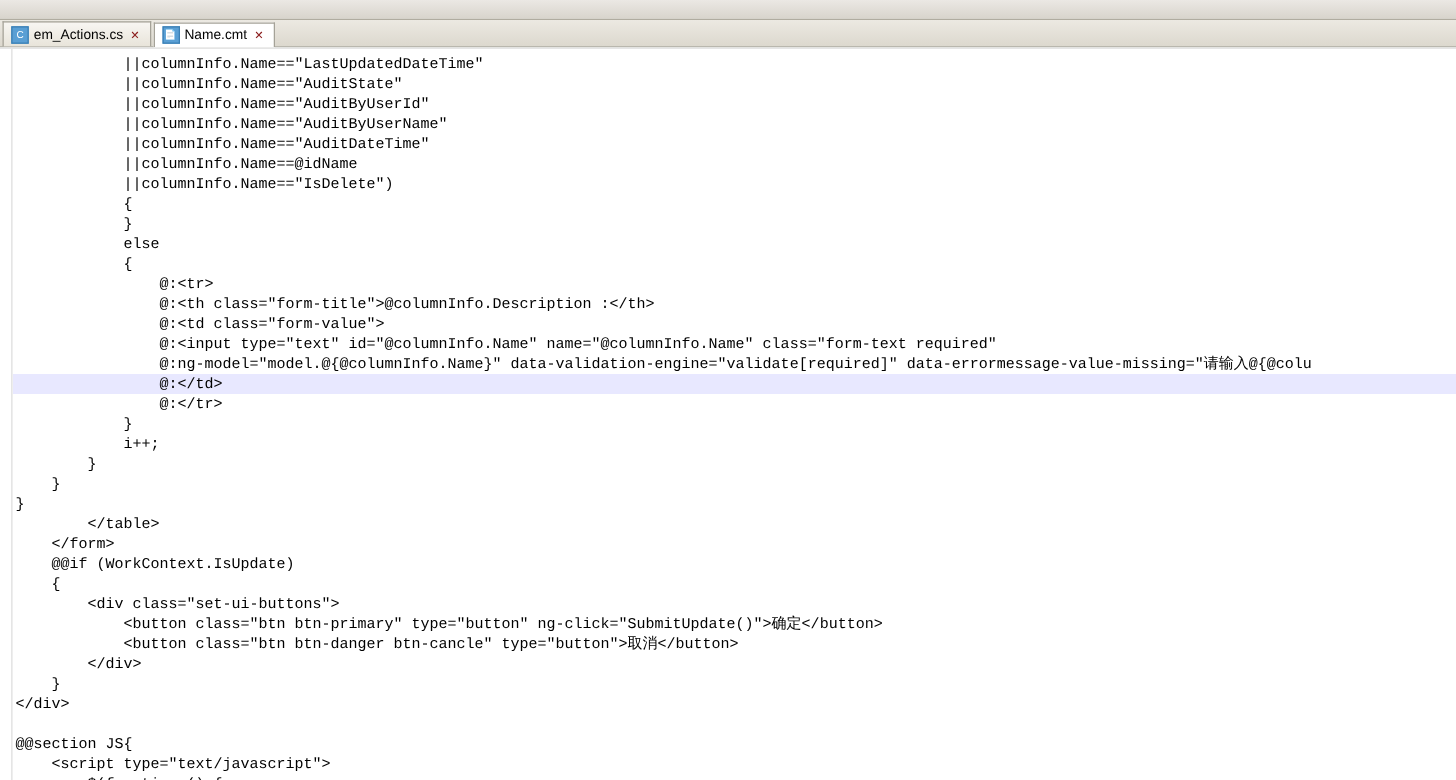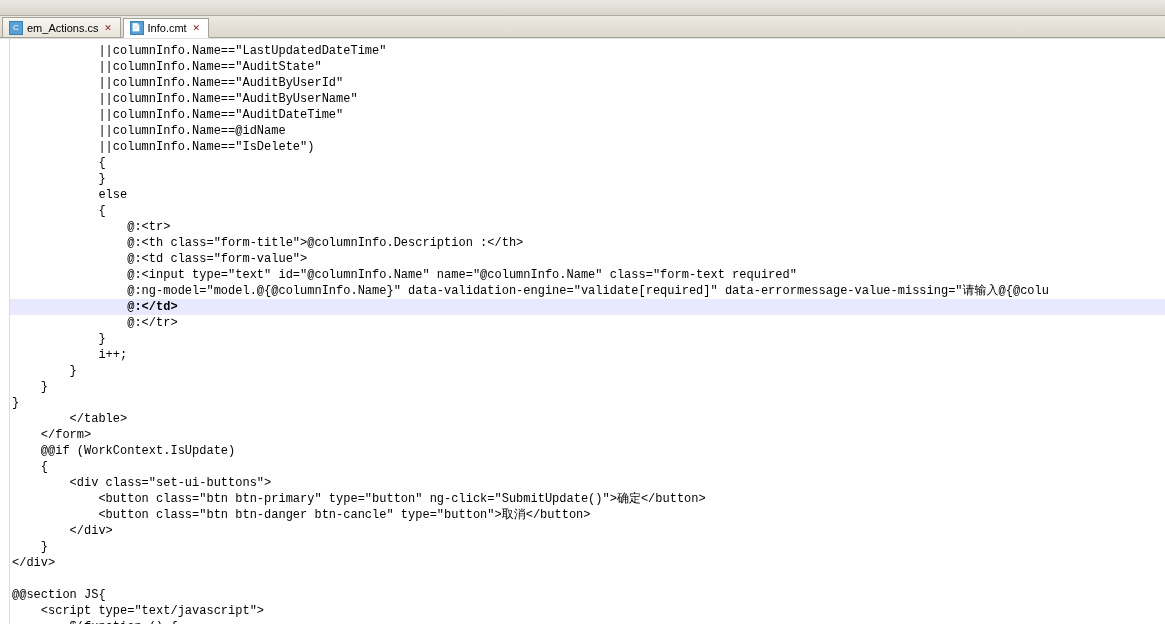--- a/index.html
+++ b/index.html
@@ -96,38 +96,37 @@
       font-family: Consolas, 'Courier New', monospace;
       position: relative;
       overflow-x: hidden;
     }
     .code-line {
       height: 16px;
       padding-left: 2px;
     }
     .code-line.highlighted {
       background: #e8e8ff;
-      font-weight: bold;
     }
   </style>
 </head>
 <body>
 
 <div class="editor-container">
   <div class="toolbar-area"></div>
 
   <div class="tab-bar">
     <div class="tab">
       <span class="tab-icon">C</span>
       <span>em_Actions.cs</span>
       <span class="tab-close">✕</span>
     </div>
     <div class="tab active">
       <span class="tab-icon">📄</span>
-      <span>Info.cmt</span>
+      <span>Name.cmt</span>
       <span class="tab-close">✕</span>
     </div>
   </div>
 
   <div class="code-area">
     <div class="gutter"></div>
     <div class="code-content" id="code-content"><div class="code-line">            ||columnInfo.Name=="LastUpdatedDateTime"</div><div class="code-line">            ||columnInfo.Name=="AuditState"</div><div class="code-line">            ||columnInfo.Name=="AuditByUserId"</div><div class="code-line">            ||columnInfo.Name=="AuditByUserName"</div><div class="code-line">            ||columnInfo.Name=="AuditDateTime"</div><div class="code-line">            ||columnInfo.Name==@idName</div><div class="code-line">            ||columnInfo.Name=="IsDelete")</div><div class="code-line">            {</div><div class="code-line">            }</div><div class="code-line">            else</div><div class="code-line">            {</div><div class="code-line">                @:&lt;tr&gt;</div><div class="code-line">                @:&lt;th class="form-title"&gt;@columnInfo.Description :&lt;/th&gt;</div><div class="code-line">                @:&lt;td class="form-value"&gt;</div><div class="code-line">                @:&lt;input type="text" id="@columnInfo.Name" name="@columnInfo.Name" class="form-text required"</div><div class="code-line">                @:ng-model="model.@{@columnInfo.Name}" data-validation-engine="validate[required]" data-errormessage-value-missing="请输入@{@colu</div><div class="code-line highlighted">                @:&lt;/td&gt;</div><div class="code-line">                @:&lt;/tr&gt;</div><div class="code-line">            }</div><div class="code-line">            i++;</div><div class="code-line">        }</div><div class="code-line">    }</div><div class="code-line">}</div><div class="code-line">        &lt;/table&gt;</div><div class="code-line">    &lt;/form&gt;</div><div class="code-line">    @@if (WorkContext.IsUpdate)</div><div class="code-line">    {</div><div class="code-line">        &lt;div class="set-ui-buttons"&gt;</div><div class="code-line">            &lt;button class="btn btn-primary" type="button" ng-click="SubmitUpdate()"&gt;确定&lt;/button&gt;</div><div class="code-line">            &lt;button class="btn btn-danger btn-cancle" type="button"&gt;取消&lt;/button&gt;</div><div class="code-line">        &lt;/div&gt;</div><div class="code-line">    }</div><div class="code-line">&lt;/div&gt;</div><div class="code-line"></div><div class="code-line">@@section JS{</div><div class="code-line">    &lt;script type="text/javascript"&gt;</div><div class="code-line">        $(function () {</div></div>
   </div>
 </div>
 

